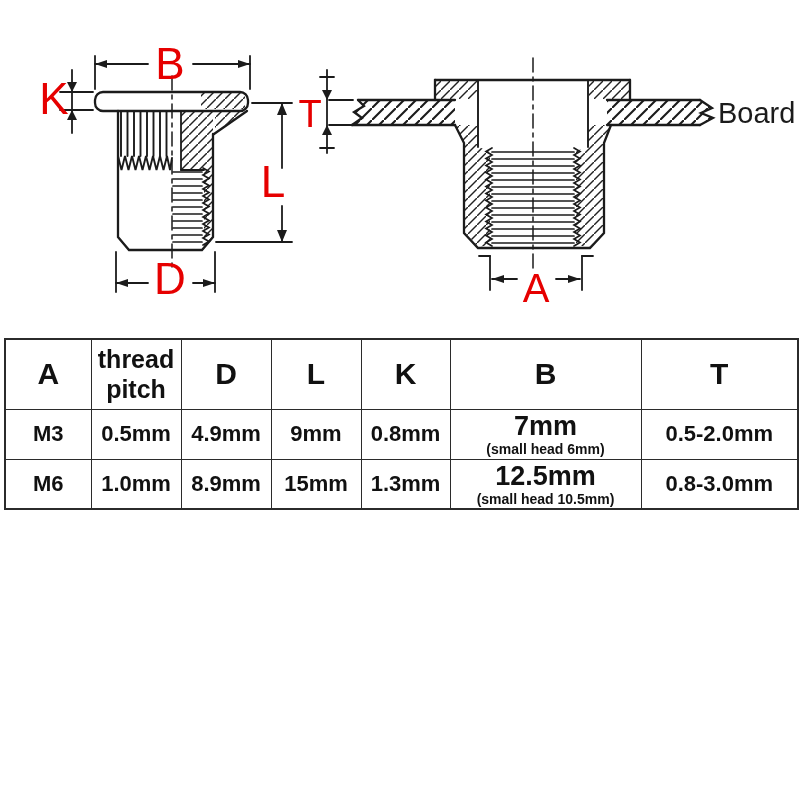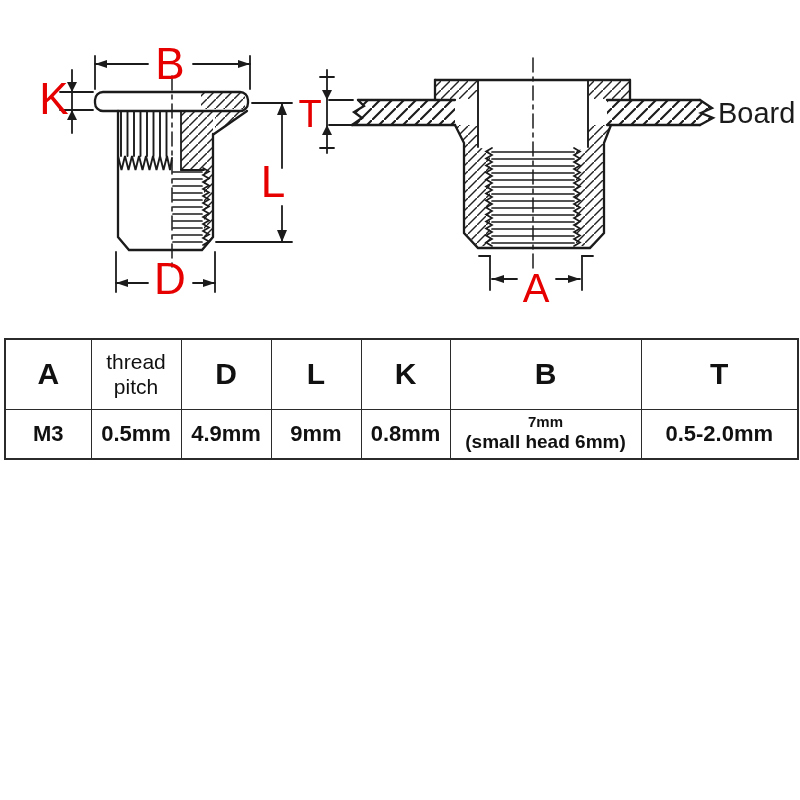--- a/index.html
+++ b/index.html
@@ -11,24 +11,24 @@
   .blklabel{fill:#1b1b1b;font-weight:400;}
 
   .table-wrap{position:absolute;left:4px;top:338px;width:793px;}
   table.spec{border-collapse:collapse;width:100%;table-layout:fixed;
              border:2px solid #2b2b2b;background:#fff;}
   table.spec th, table.spec td{border:1.6px solid #2b2b2b;text-align:center;
              vertical-align:middle;color:#111;padding:0;}
   tr.hdr{height:70px;}
   tr.row{height:50px;}
   th.letter{font-size:30px;font-weight:700;}
-  th.small{font-size:21px;font-weight:400;line-height:1.2;padding:0 10px;}
+  th.small{font-size:25px;font-weight:700;line-height:1.2;padding:0 10px;}
   td.val{font-size:22px;font-weight:700;}
-  .b-main{font-size:15px;line-height:1.12;}
-  .b-sub{font-size:19px;line-height:1.15;}
+  .b-main{font-size:27px;line-height:1.12;}
+  .b-sub{font-size:14px;line-height:1.15;}
 </style>
 </head>
 <body>
 
 <div class="stage">
 
 <svg width="800" height="335" viewBox="0 0 800 335" style="position:absolute;left:0;top:0;">
   <defs>
     <pattern id="h1" width="9" height="9" patternUnits="userSpaceOnUse">
       <path d="M-1,10 L10,-1" stroke="#222" stroke-width="1.4" fill="none"></path>
@@ -224,17 +224,29 @@
         <td class="val">0.5mm</td>
         <td class="val">4.9mm</td>
         <td class="val">9mm</td>
         <td class="val">0.8mm</td>
         <td class="val">
           <div class="b-main">7mm</div>
           <div class="b-sub">(small head 6mm)</div>
         </td>
         <td class="val">0.5-2.0mm</td>
       </tr>
+      <tr class="row">
+        <td class="val">M6</td>
+        <td class="val">1.0mm</td>
+        <td class="val">8.9mm</td>
+        <td class="val">15mm</td>
+        <td class="val">1.3mm</td>
+        <td class="val">
+          <div class="b-main">12.5mm</div>
+          <div class="b-sub">(small head 10.5mm)</div>
+        </td>
+        <td class="val">0.8-3.0mm</td>
+      </tr>
     </tbody>
   </table>
 </div>
 
 </div>
 
 </body></html>

